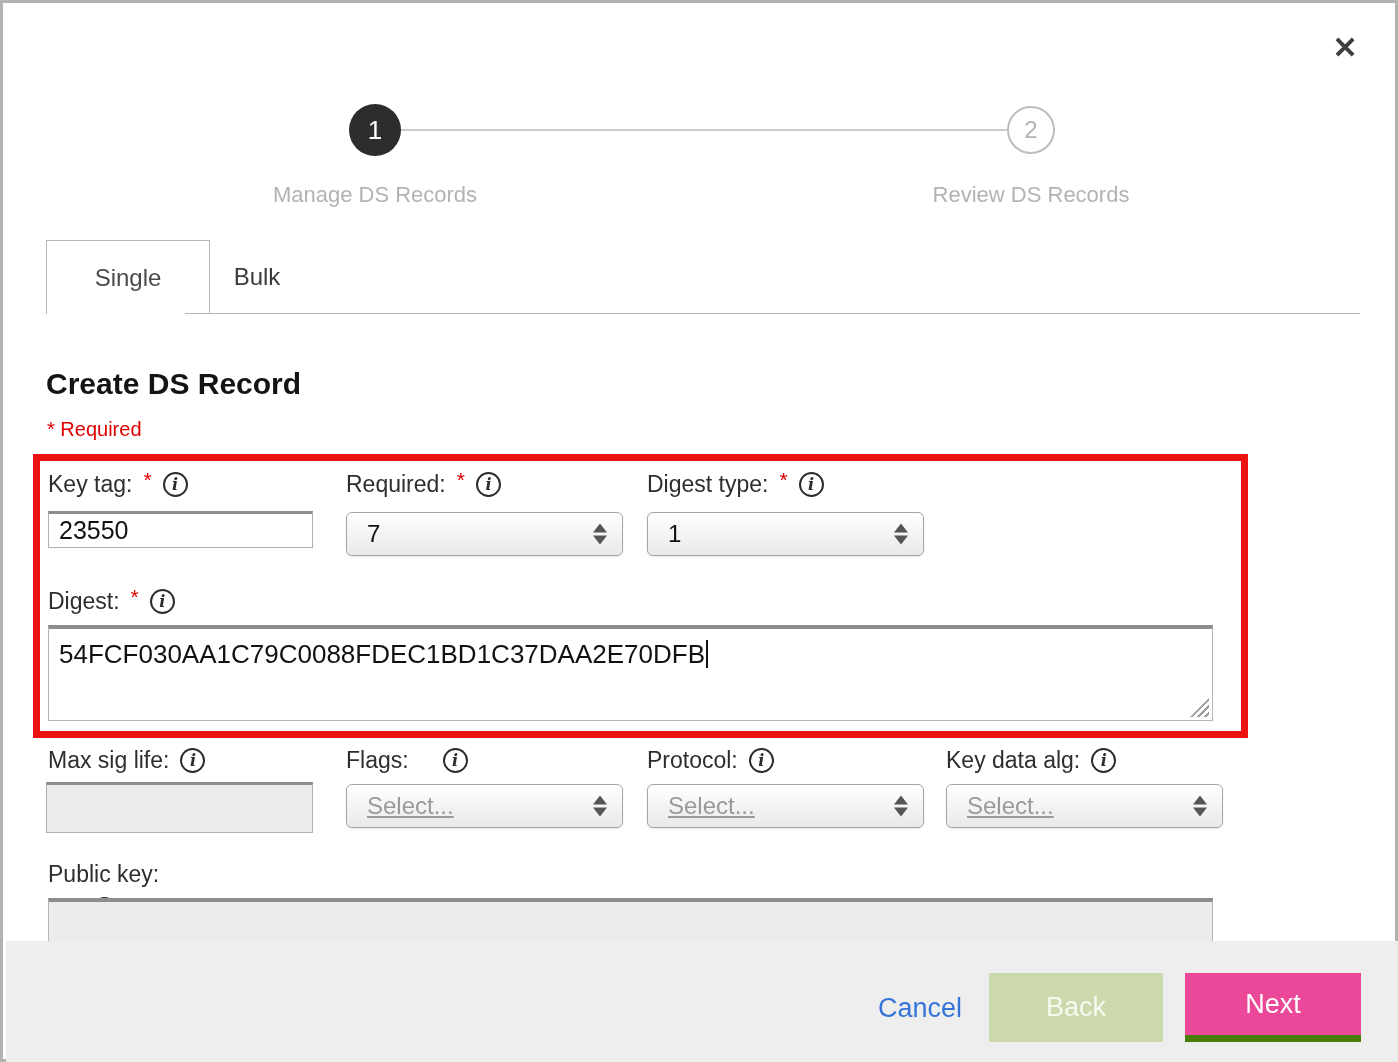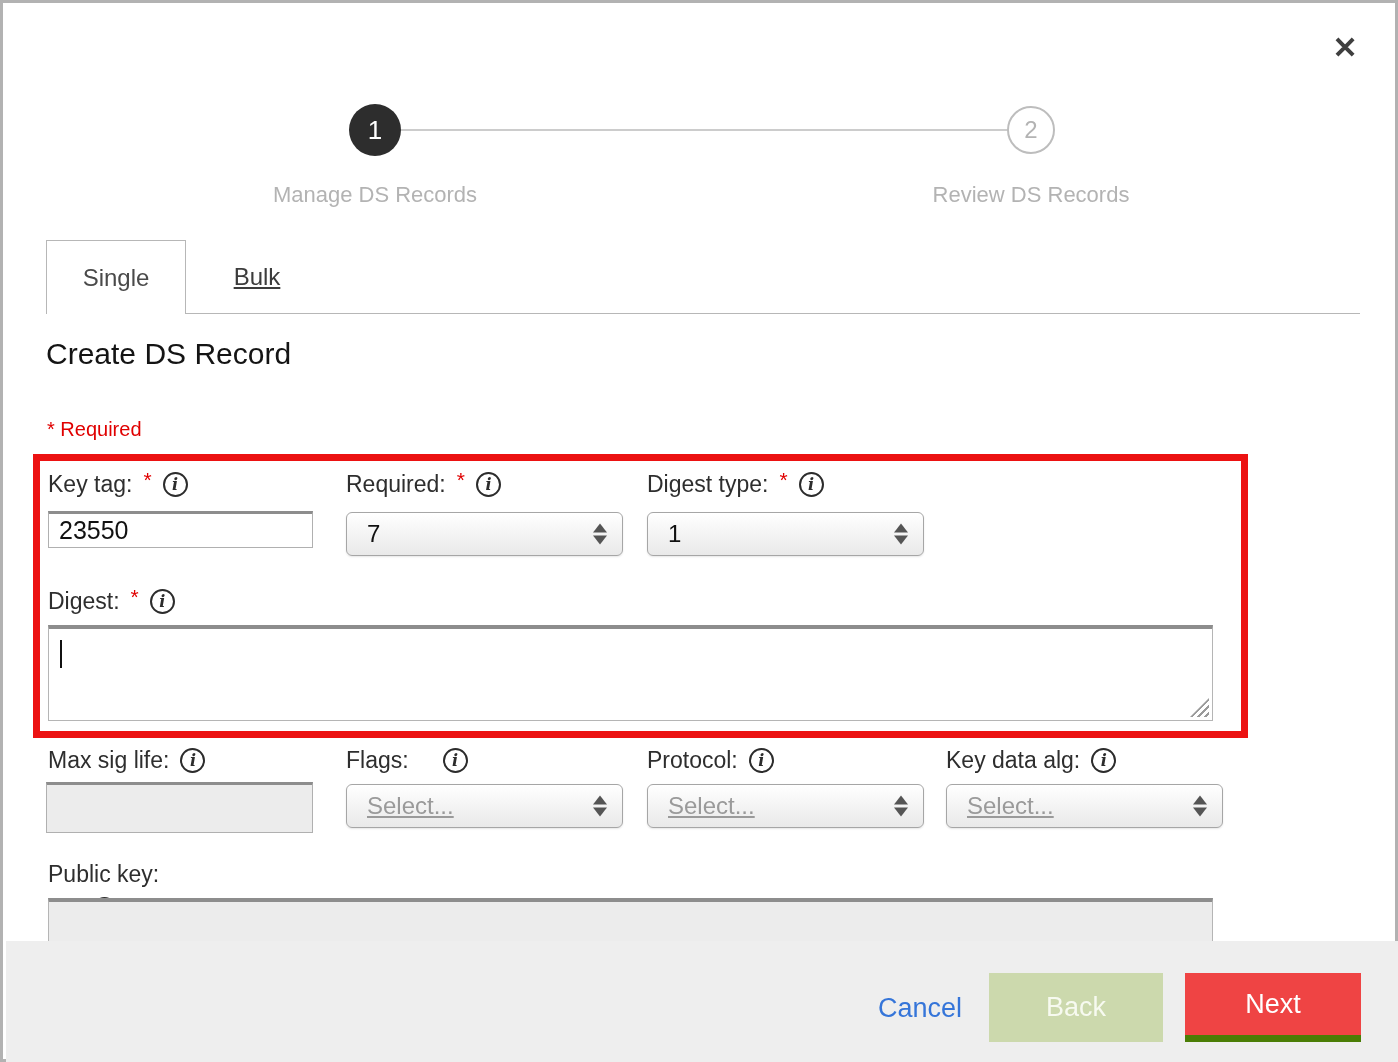--- a/index.html
+++ b/index.html
@@ -27,31 +27,31 @@
   .step-circle-2 {
     position:absolute; left:1004px; top:103px; width:48px; height:48px; border-radius:50%;
     background:#fff; border:2px solid #bdbdbd; box-sizing:border-box; color:#b3b3b3;
     display:flex; align-items:center; justify-content:center; font-size:24px;
   }
   .step-label { position:absolute; top:179px; width:260px; text-align:center; color:#b3b3b3; font-size:22px; }
   .step-label-1 { left:242px; }
   .step-label-2 { left:898px; }
   
   .tab-single {
-    position:absolute; left:43px; top:237px; width:140px; height:74px; box-sizing:border-box;
+    position:absolute; left:43px; top:237px; width:164px; height:74px; box-sizing:border-box;
     background:#fff; border:1px solid #b7b7b7; border-bottom:none;
     display:flex; align-items:center; justify-content:center; font-size:24px; color:#4a4a4a; cursor:pointer;
   }
   .tab-bulk {
     position:absolute; left:183px; top:238px; width:142px; height:72px;
-    display:flex; align-items:center; justify-content:center; font-size:24px; color:#3c3c3c; cursor:pointer;text-decoration:underline;
+    display:flex; align-items:center; justify-content:center; font-size:24px; color:#3c3c3c; cursor:pointer;
   }
   .tab-underline { position:absolute; left:182px; top:310px; width:1175px; height:1px; background:#b7b7b7; }
   
-  .page-title { position:absolute; left:43px; top:334px; font-size:30px; font-weight:normal; color:#141414; }
+  .page-title { position:absolute; left:43px; top:364px; font-size:30px; font-weight:bold; color:#141414; }
   .required-note { position:absolute; left:44px; top:415px; font-size:20px; color:#e00000; }
   
   .field-label-row { position:absolute; display:flex; align-items:center; gap:9px; font-size:23px; color:#2e2e2e; }
   .req-star { color:#e00000; font-size:21px; transform:translateY(-5px); margin-left:2px; }
   .info-icon {
     width:25px; height:25px; box-sizing:border-box; border:2px solid #2c2c2c; border-radius:50%;
     display:inline-flex; align-items:center; justify-content:center;
     font-family:"DejaVu Serif", serif; font-style:italic; font-weight:bold; font-size:16px; color:#2c2c2c;
     margin-left:2px; cursor:pointer;
   }
@@ -98,21 +98,21 @@
     position:absolute; left:3px; top:938px; width:1392px; height:121px; background:#eeeeee;
   }
   .cancel-link { position:absolute; left:872px; top:52px; font-size:27px; color:#3575d9; cursor:pointer; }
   .back-btn {
     position:absolute; left:983px; top:32px; width:174px; height:69px; box-sizing:border-box;
     background:#ccd9ad; color:#f7faf0; display:flex; align-items:center; justify-content:center;
     font-size:27px; cursor:default;
   }
   .next-btn {
     position:absolute; left:1179px; top:32px; width:176px; height:69px; box-sizing:border-box;
-    background:#ef4444; border-bottom:7px solid #4a7d05; color:#fff;
+    background:#ec4899; border-bottom:7px solid #4a7d05; color:#fff;
     display:flex; align-items:center; justify-content:center; font-size:27px; cursor:pointer;
   }
 </style>
 </head>
 <body>
 
 <div class="modal">
 
   <div class="close-btn">✕</div>
 
@@ -168,21 +168,21 @@
       <span class="arrow-down"></span>
     </span>
   </div>
 
   <div class="field-label-row" style="left:45px; top:585px;">
     <span>Digest:</span>
     <span class="req-star">*</span>
     <span class="info-icon">i</span>
   </div>
   <div class="textarea-box" style="left:45px; top:622px; width:1165px; height:96px;">
-    <span class="text-caret"></span>
+    <span>54FCF030AA1C79C0088FDEC1BD1C37DAA2E70DFB</span><span class="text-caret"></span>
     <span class="resize-handle"></span>
   </div>
 
   <div class="annotation-box"></div>
 
   <div class="field-label-row" style="left:45px; top:744px;">
     <span>Max sig life:</span>
     <span class="info-icon">i</span>
   </div>
   <div class="field-label-row" style="left:343px; top:744px;gap:32px;">

